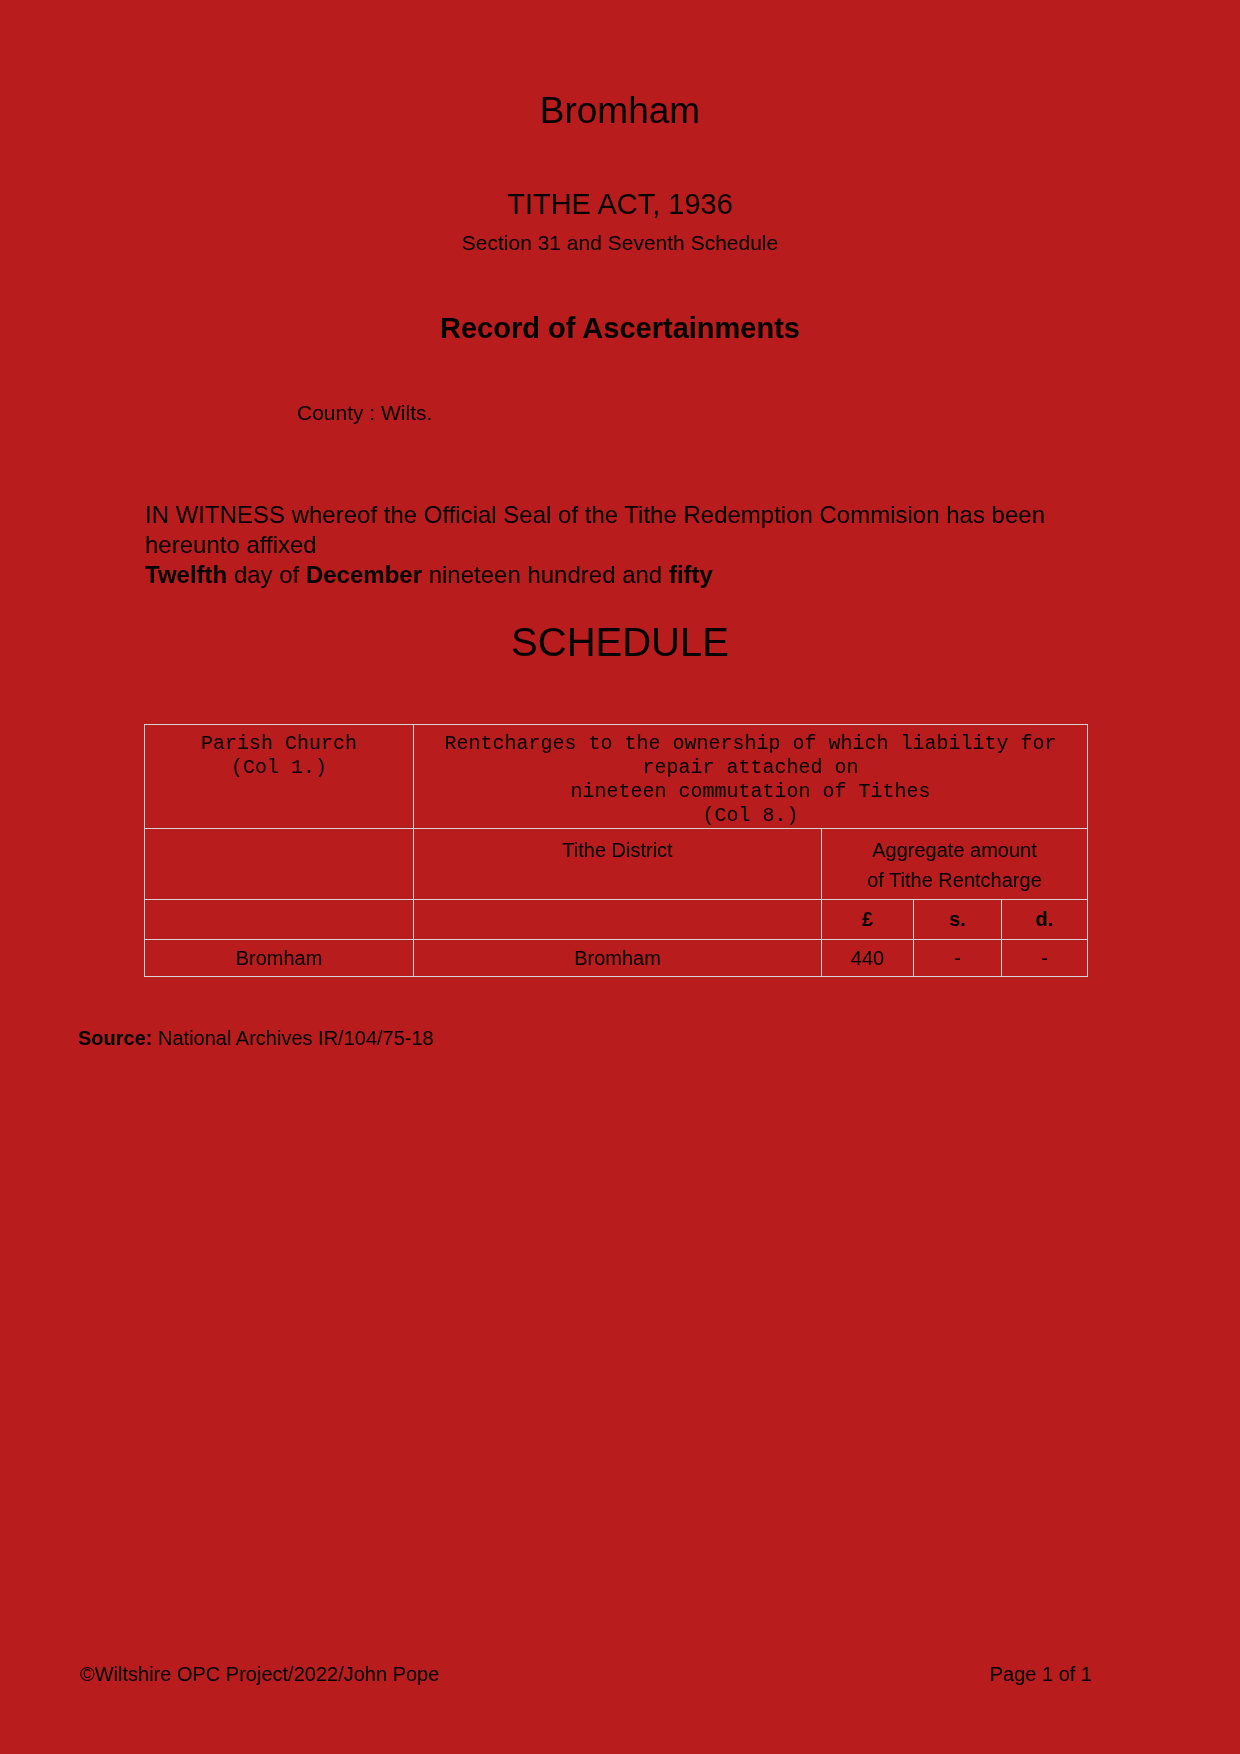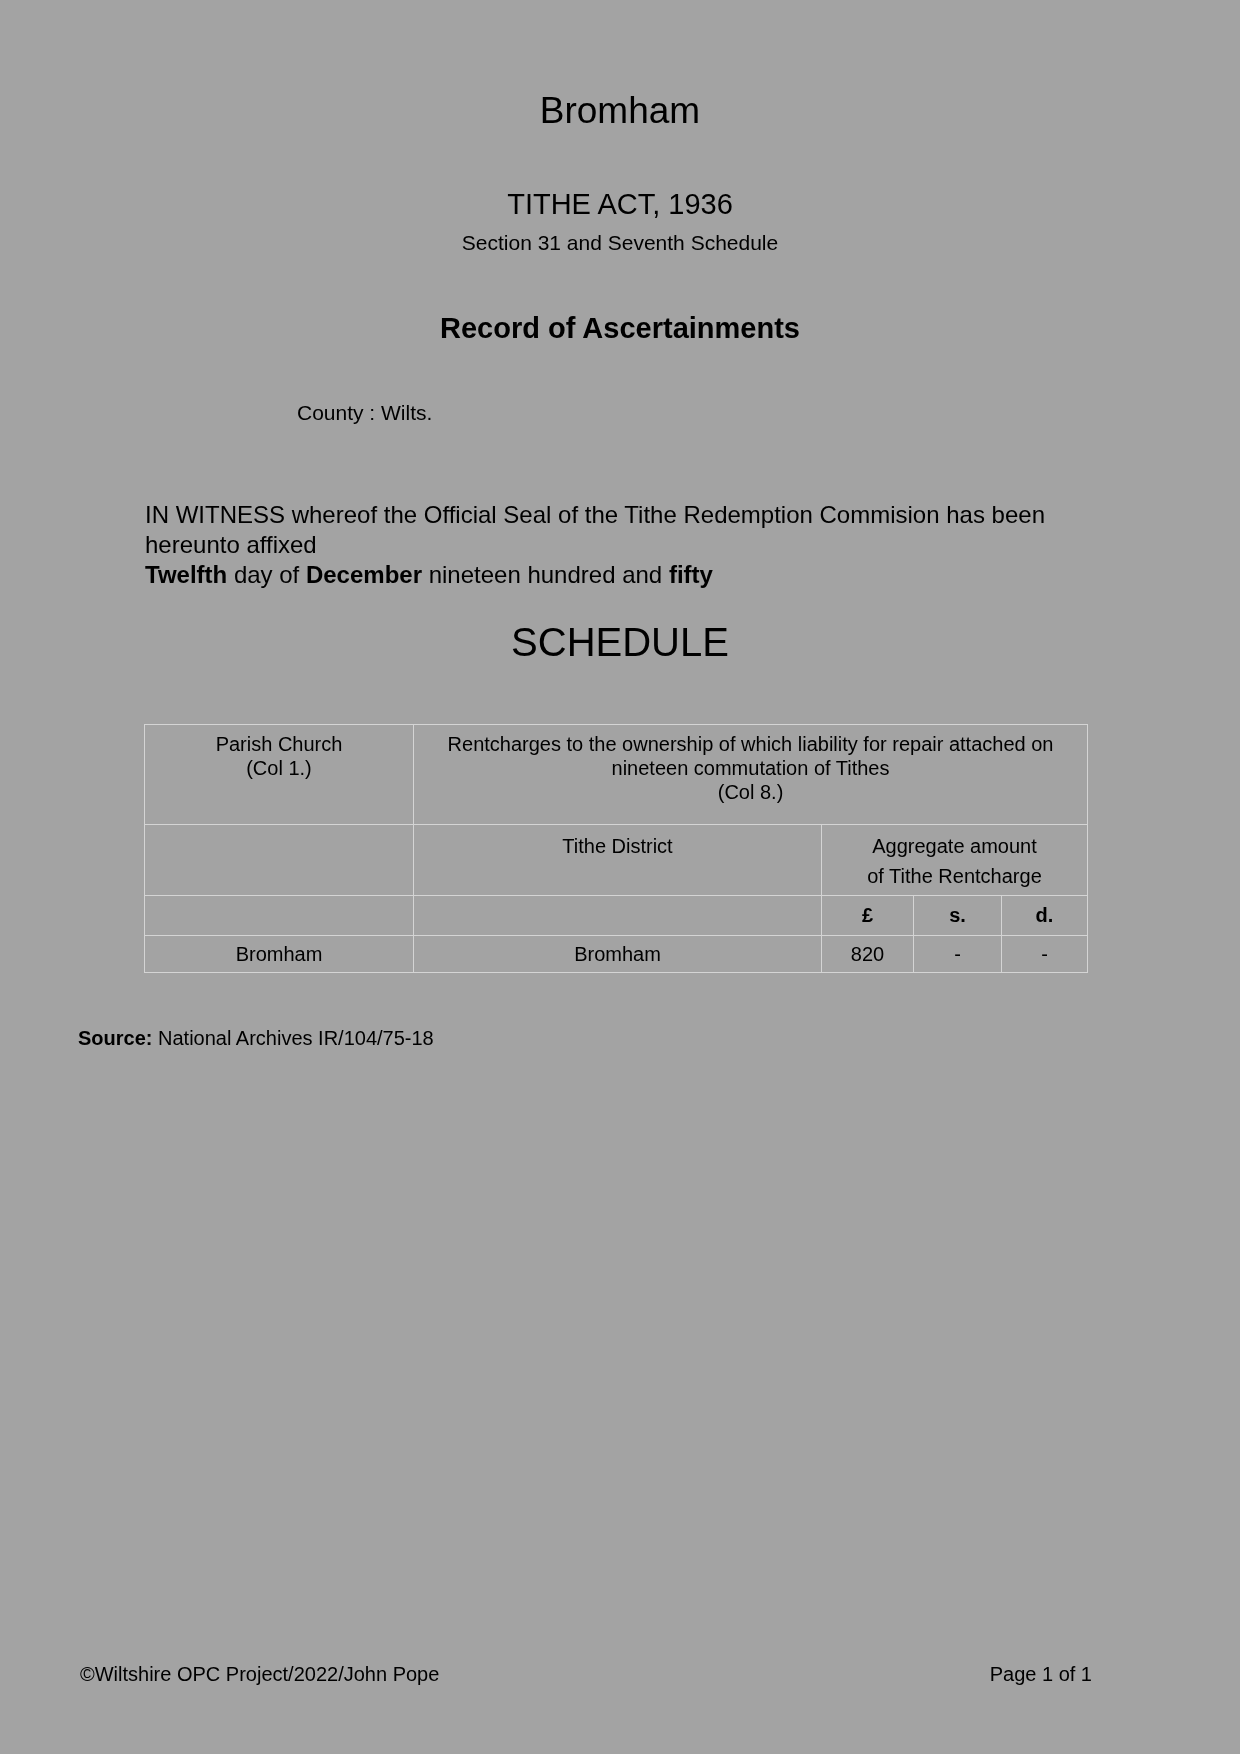--- a/index.html
+++ b/index.html
@@ -1,20 +1,20 @@
 <!DOCTYPE html>
 <html><head>
 <meta charset="utf-8">
 <style>
   html, body { margin: 0; padding: 0; background: #ffffff; }
   .page {
     position: relative;
     width: 1240px;
     height: 1754px;
-    background: #a3a3a3;
+    background: #b91c1c;
     color: #000000;
     font-family: "Liberation Sans", "DejaVu Sans", sans-serif;
     overflow: hidden;
   }
   .abs { position: absolute; }
   .h-center { left: 0; width: 1240px; text-align: center; margin: 0; }
 
   .parish-title   { top: 90px;  font-size: 37px; font-weight: 400; }
   .act-heading    { top: 188px; font-size: 29px; font-weight: 400; }
   .act-subheading { top: 231px; font-size: 21px; font-weight: 400; }
@@ -38,21 +38,21 @@
     table-layout: fixed;
     font-size: 20px;
   }
   table.schedule td {
     border: 1px solid #d4d4d4;
     padding: 0;
     text-align: center;
     vertical-align: top;
     overflow: hidden;
   }
-  tr.row-h1 { height: 100px; }
+  tr.row-h1 { height: 100px; font-family: Liberation Mono, monospace; }
   tr.row-h2 { height: 71px; }
   tr.row-csd { height: 40px; }
   tr.row-data { height: 37px; }
   tr.row-h1 td { padding-top: 7px; line-height: 24px; }
   tr.row-h2 td { padding-top: 9px; line-height: 24px; }
   tr.row-h2 td.aggregate-cell { padding-top: 6px; line-height: 30px; }
   tr.row-csd td { vertical-align: middle; font-weight: 700; }
   tr.row-data td { vertical-align: middle; }
   td.ta-l1 { text-align: left; padding-left: 5px; }
   td.ta-l2 { text-align: left; padding-left: 9px; }
@@ -118,21 +118,21 @@
       <tr class="row-csd">
         <td></td>
         <td></td>
         <td>£</td>
         <td>s.</td>
         <td>d.</td>
       </tr>
       <tr class="row-data">
         <td class="ta-l1">Bromham</td>
         <td class="ta-l2">Bromham</td>
-        <td>820</td>
+        <td>440</td>
         <td>-</td>
         <td>-</td>
       </tr>
     </tbody>
   </table>
 
   <div class="abs source-line"><span class="b">Source:</span> <span>National Archives IR/104/75-18</span></div>
 
   <div class="abs footer">
     <span>©Wiltshire OPC Project/2022/John Pope</span>

